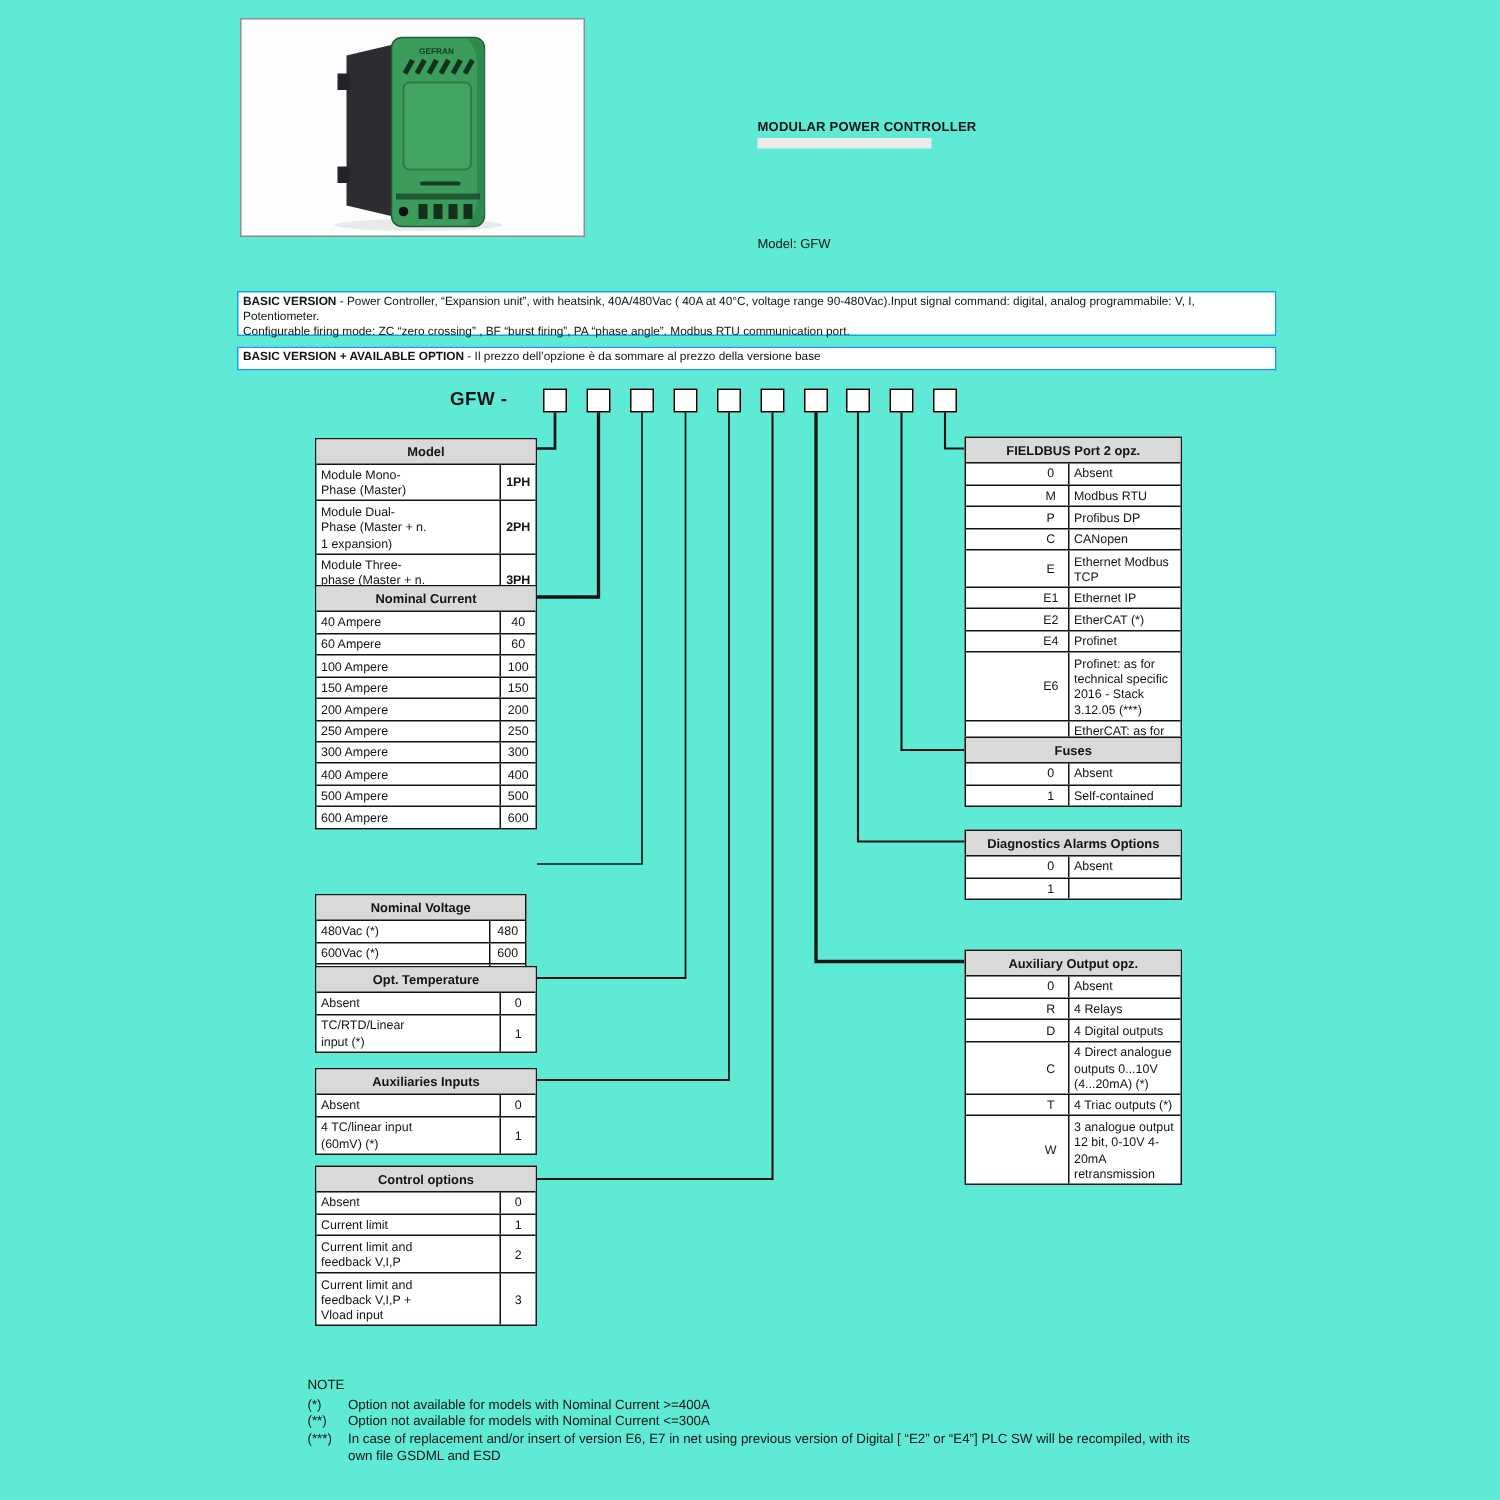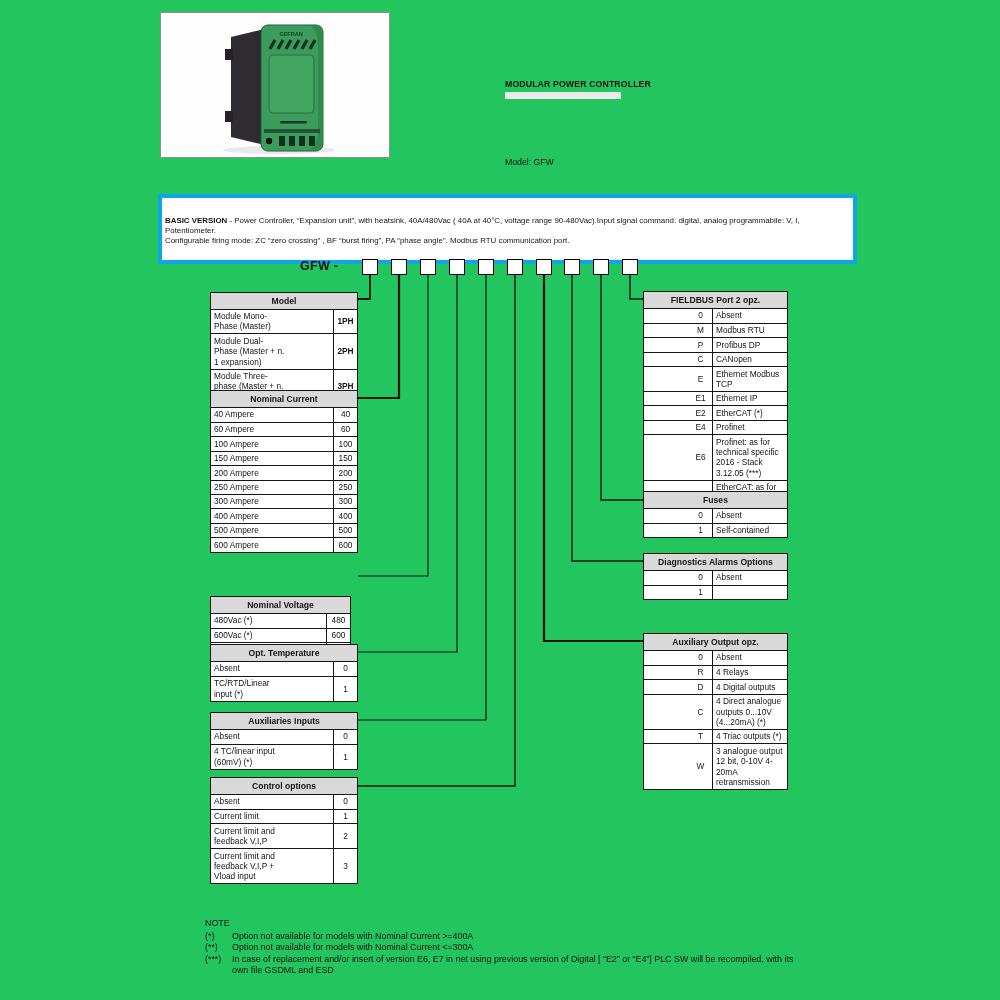--- a/index.html
+++ b/index.html
@@ -1,30 +1,30 @@
 <!DOCTYPE html>
 <html><head>
 <meta charset="utf-8">
 <style>
   html,body{margin:0;padding:0;background:#fff;}
-  #page{position:relative;width:1000px;height:1000px;background:#22c55e;
+  #page{position:relative;width:1000px;height:1000px;background:#5eead4;
         font-family:"Liberation Sans", sans-serif;color:#141414;overflow:hidden;}
 
   
   .imgbox{position:absolute;left:160px;top:12px;width:228px;height:144px;
           border:1px solid #8f8f8f;background:#fdfdfd;}
 
   
   .title{position:absolute;left:505px;top:79px;font-size:8.7px;font-weight:bold;letter-spacing:.15px;}
   .smudge{position:absolute;left:505px;top:92px;width:116px;height:7px;background:#ebebeb;}
   .modelline{position:absolute;left:505px;top:157px;font-size:8.7px;}
 
   
-  .bar{position:absolute;left:158px;width:685px;border:4px solid #0ea5e9;
-       font-size:7.9px;line-height:10px;padding:18px 3px;background:#fff;}
+  .bar{position:absolute;left:158px;width:685px;border:1px solid #0ea5e9;
+       font-size:7.9px;line-height:10px;padding:1px 3px;background:#fff;}
   .bar1{top:194px;height:26px;}
   .bar2{top:231px;height:12px;}
   .bar b{font-weight:bold;}
 
   
   .gfw{position:absolute;left:300px;top:259px;font-size:12.5px;font-weight:bold;letter-spacing:.3px;}
   .obox{position:absolute;top:259px;width:16px;height:16px;border:1.8px solid #000;background:#fff;box-sizing:border-box;}
 
   
   #conn{position:absolute;left:0;top:0;pointer-events:none;}
@@ -87,20 +87,23 @@
   </div>
 
   <div class="title">MODULAR POWER CONTROLLER</div>
   <div class="smudge"></div>
   <div class="modelline">Model: GFW</div>
 
   <div class="bar bar1">
     <span><b>BASIC VERSION</b><span> - Power Controller, “Expansion unit”, with heatsink, 40A/480Vac ( 40A at 40°C, voltage range  90-480Vac).Input signal command: digital, analog programmabile: V, I, Potentiometer.</span></span>
     <div>Configurable firing mode:  ZC “zero crossing” , BF “burst firing”, PA “phase angle”. Modbus RTU communication port.</div>
   </div>
+  <div class="bar bar2">
+    <b>BASIC VERSION + AVAILABLE OPTION</b><span> - Il prezzo dell’opzione è da sommare al prezzo della versione base</span>
+  </div>
 
   <div class="gfw">GFW -</div>
   <svg id="conn" width="1000" height="1000">
       <polyline points="370,273 370,299 358,299" fill="none" stroke="#141414" stroke-width="1.8"></polyline>
       <polyline points="399,273 399,398 358,398" fill="none" stroke="#141414" stroke-width="2.2"></polyline>
       <polyline points="428,273 428,576 358,576" fill="none" stroke="#141414" stroke-width="1.1"></polyline>
       <polyline points="457,273 457,652 358,652" fill="none" stroke="#141414" stroke-width="1.2"></polyline>
       <polyline points="486,273 486,720 358,720" fill="none" stroke="#141414" stroke-width="1.2"></polyline>
       <polyline points="515,273 515,786 358,786" fill="none" stroke="#141414" stroke-width="1.4"></polyline>
       <polyline points="544,273 544,641 643,641" fill="none" stroke="#141414" stroke-width="2.2"></polyline>

